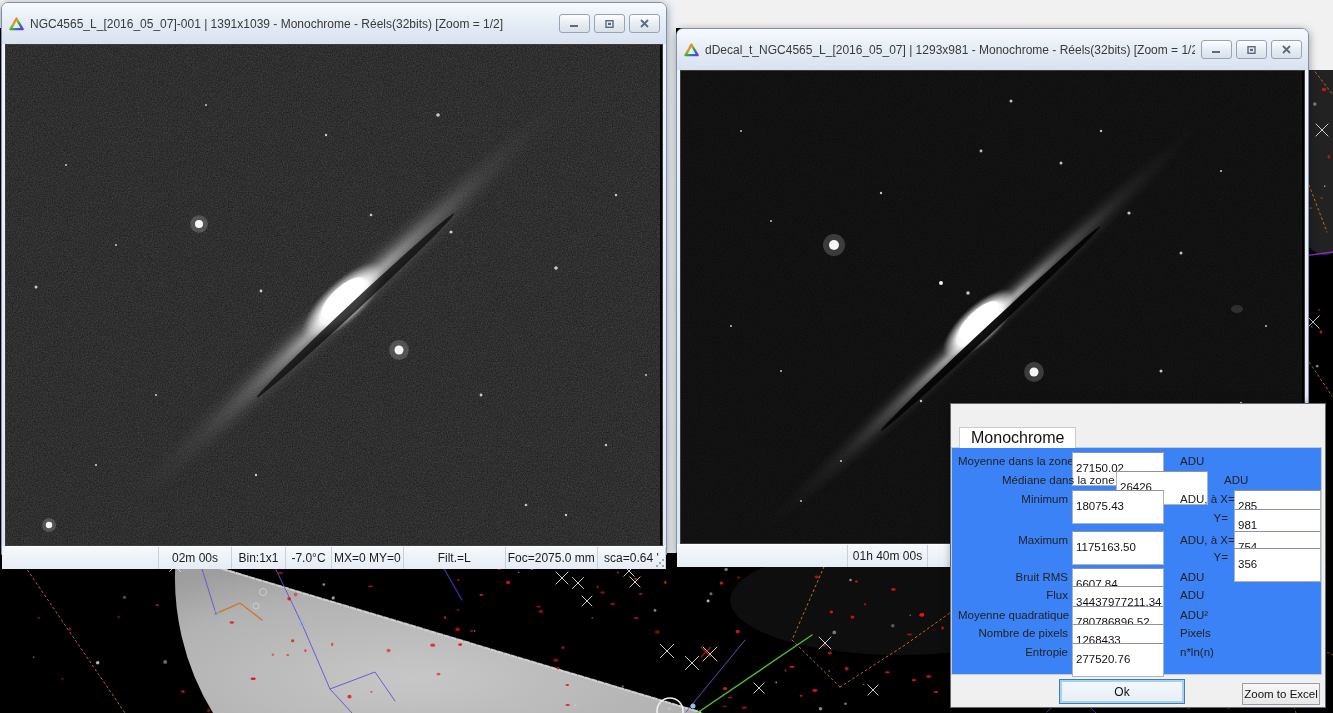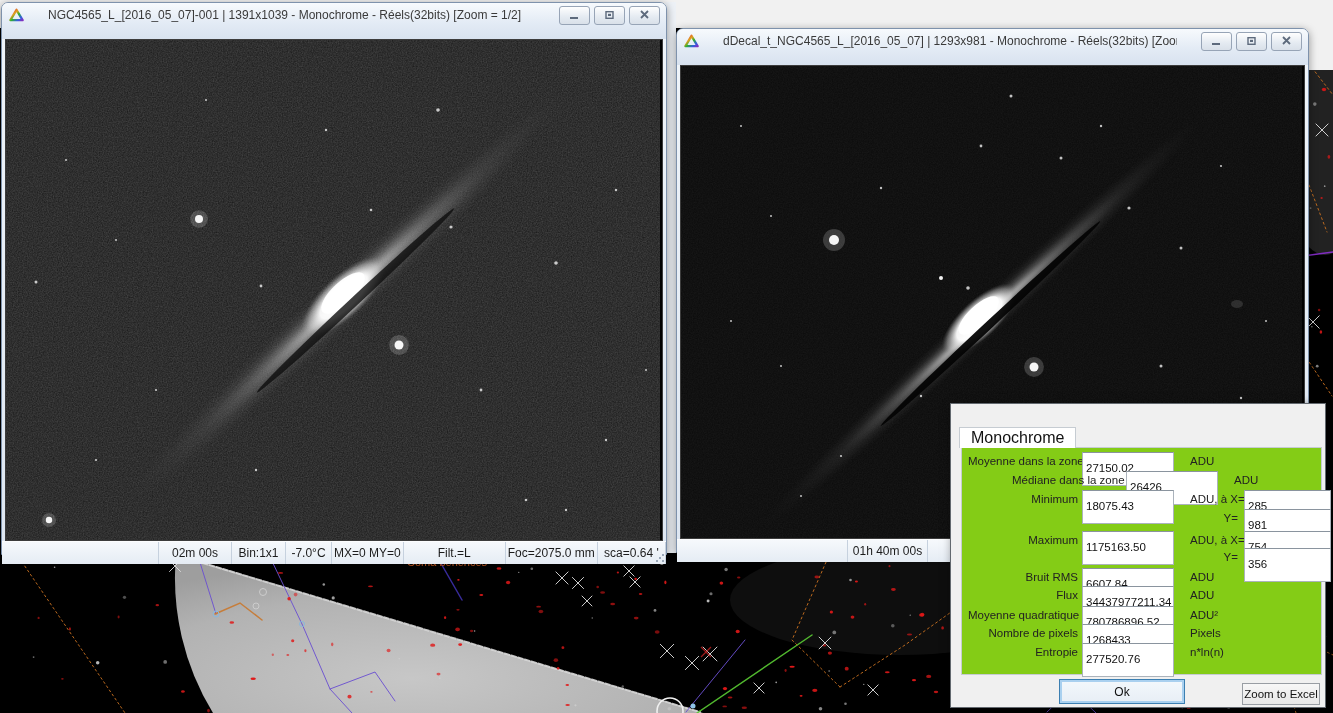--- a/index.html
+++ b/index.html
@@ -18,21 +18,21 @@
 
   
   .window{
     position:absolute;z-index:2;
     border:1px solid #7e92ac;border-radius:7px 7px 0 0;
     background:linear-gradient(#f0f5fa,#dde6f1);
     box-shadow:0 2px 9px rgba(0,0,0,.4);
   }
   #left-window{left:1px;top:2px;width:664px;height:551px;}
   #right-window{left:676px;top:28px;width:631px;height:523px;}
-  .titlebar{height:24px;display:flex;align-items:center;gap:24px;padding:0 6px 12px 7px;
+  .titlebar{height:41px;display:flex;align-items:center;gap:6px;padding:0 6px 0 7px;
     background:linear-gradient(#f7fafd,#e3ebf5 55%,#d8e2ef);border-radius:6px 6px 0 0;}
   .win-icon{width:15px;height:14px;flex:0 0 auto;}
   .win-title{flex:1;font-size:12px;color:#3a3a3a;white-space:nowrap;overflow:hidden;}
   .win-btns{display:flex;gap:4px;flex:0 0 auto;}
   .wbtn{width:29px;height:17px;border:1px solid #97a4b6;border-radius:3px;
     background:linear-gradient(#fefefe,#e4eaf1 60%,#d9e0e9);
     display:flex;align-items:center;justify-content:center;cursor:default;}
   .imgarea{margin:0 3px;border:1px solid #3c3c3c;background:#000;position:relative;overflow:hidden;}
   #left-window .imgarea{height:500px;}
   #right-window .imgarea{height:472px;}
@@ -52,22 +52,22 @@
 
   
   #stats-dialog{left:950px;top:403px;width:374px;height:303px;z-index:3;
     background:#f0f0f0;border:1px solid #63696f;box-shadow:3px 3px 10px rgba(0,0,0,.55);}
   .dlg-titlebar{position:absolute;left:0;top:0;right:0;height:22px;background:#fdfdfd;
     display:flex;align-items:center;padding:0 8px;font-size:12.5px;color:#111;}
   .dlg-title{flex:1;}
   .dlg-close{width:16px;height:16px;display:flex;align-items:center;justify-content:center;}
   .dlg-tab{position:absolute;left:8px;top:23px;height:20px;line-height:20px;padding:0 11px;
     background:#fff;border:1px solid #c6ccd2;border-bottom:none;font-size:16px;color:#111;z-index:2;}
-  .dlg-page{position:absolute;left:10px;right:3px;top:43px;height:226px;
-    background:#84cc16;border:1px solid #c6ccd2;z-index:1;}
+  .dlg-page{position:absolute;left:0;right:3px;top:43px;height:226px;
+    background:#3b82f6;border:1px solid #c6ccd2;z-index:1;}
   .frow{position:absolute;left:6px;right:2px;height:18px;}
   .flabel{position:absolute;left:0;top:0;width:110px;text-align:right;
     font-size:11.5px;color:#222;line-height:18px;white-space:nowrap;}
   .finput{position:absolute;top:0;height:14px;border:1px solid #abb3bc;border-top-color:#8a949e;
     background:#fff;font-size:11.5px;padding:9px 3px;line-height:13px;color:#111;overflow:hidden;white-space:nowrap;}
   .finput.v1{left:114px;width:84px;}
   .finput.v2{left:276px;width:79px;}
   .funit{position:absolute;left:222px;top:0;font-size:11.5px;color:#222;line-height:18px;white-space:nowrap;}
   .funit.right{width:48px;text-align:right;}
   .btn{display:flex;align-items:center;justify-content:center;cursor:default;color:#111;}

